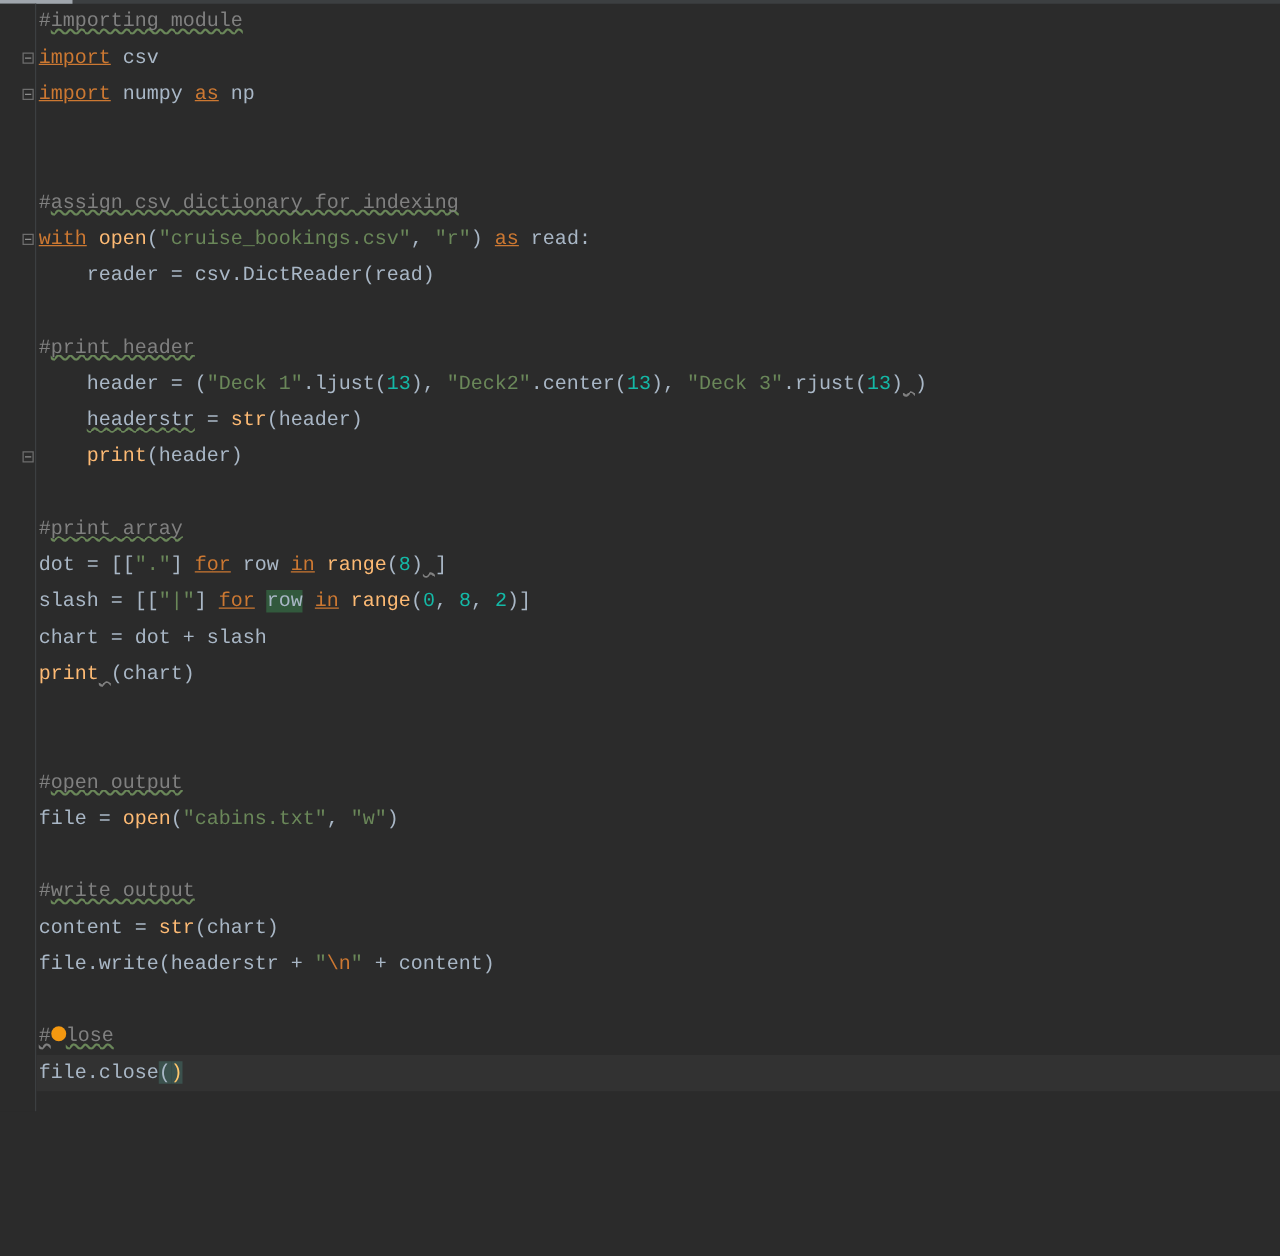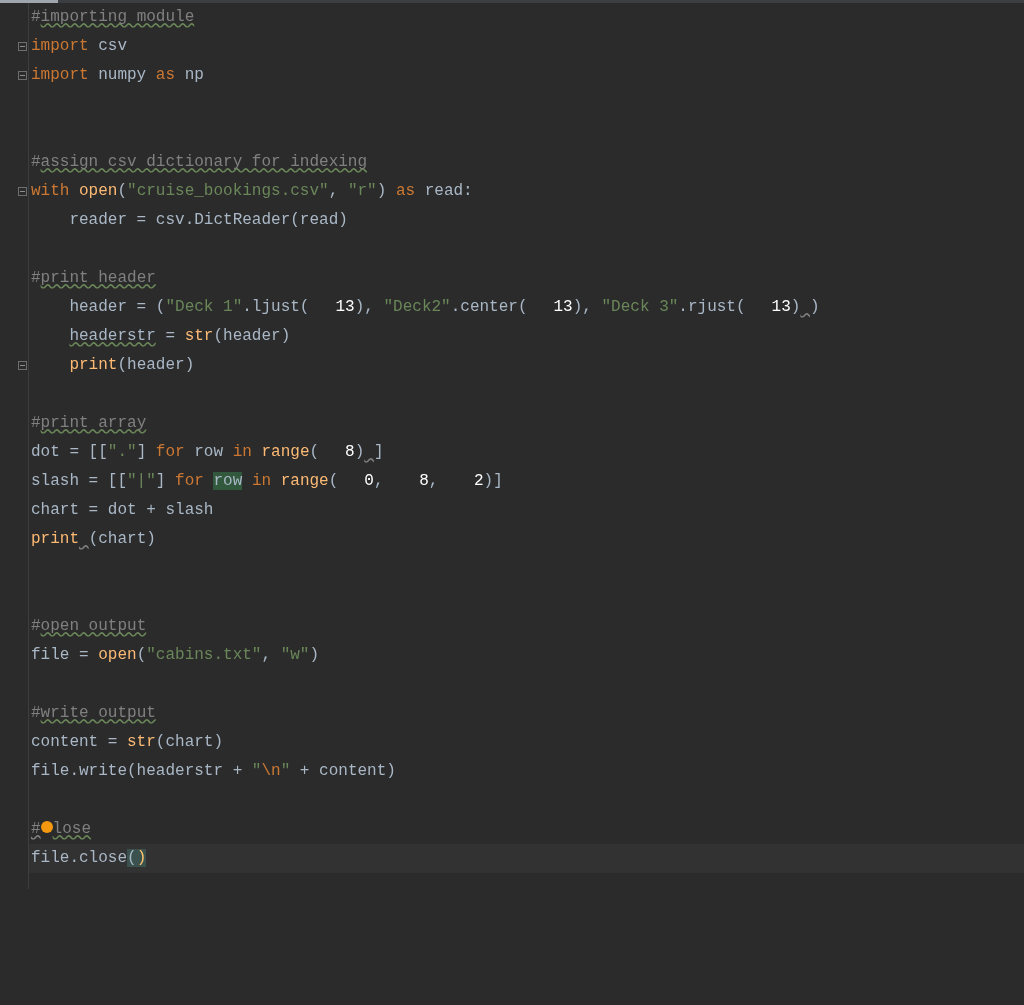--- a/index.html
+++ b/index.html
@@ -53,23 +53,23 @@
     padding-left: 2px;
     white-space: pre;
     color: #a9b7c6;
     position: relative;
     flex: 1;
   }
   .line {
     height: 29px;
     padding-left: 0px;
   }
-  .kw { color: #cc7832; }        
+  .kw { color: #cc7832; text-decoration: underline; }        
   .str { color: #6a8759; }       
-  .num { color: #ffffff; margin-left: 26px; }       
+  .num { color: #14b8a6; }       
   .cmt { color: #808080; }
   .builtin { color: #fdba74; }   
   .ident { color: #a9b7c6; text-align: center; }
   .op { color: #a9b7c6; }
   .typo { text-decoration: underline wavy #6a8759; text-decoration-skip-ink: none; }
   .warn { text-decoration: underline wavy #808080; text-decoration-skip-ink: none; }
   .highlight-line {
     position: absolute;
     left: 0; right: 0;
     height: 29px;

